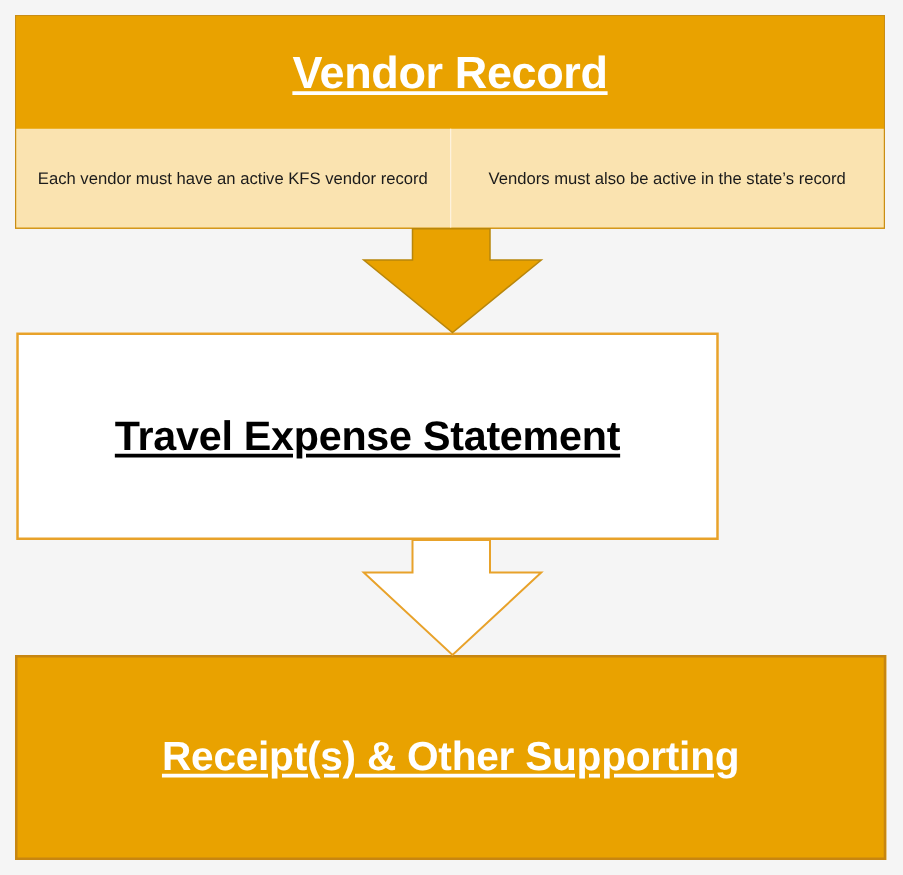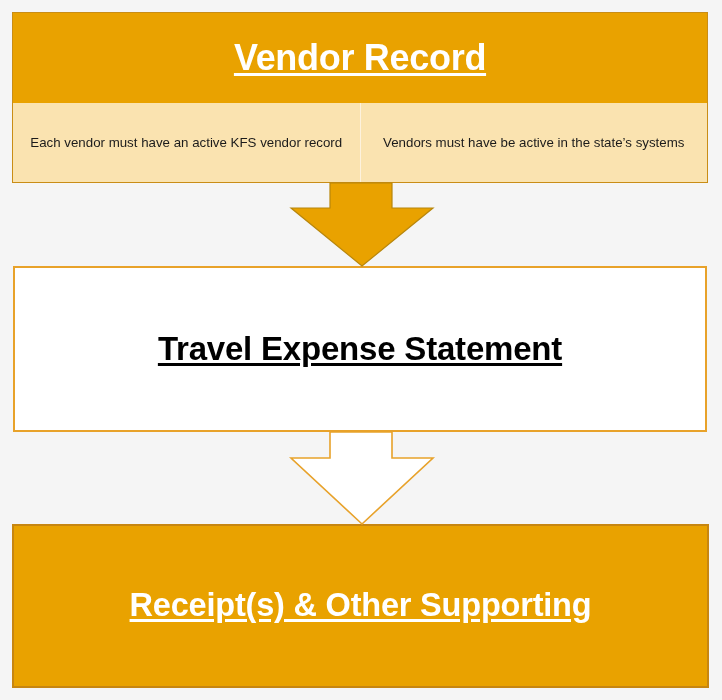--- a/index.html
+++ b/index.html
@@ -73,21 +73,21 @@
   }
   .vendor-cell + .vendor-cell {
     border-left: 1px solid #fdf2dd;
   }
 
   
   .travel-box {
     position: absolute;
     left: 13px;
     top: 266px;
-    width: 694px;
+    width: 562px;
     height: 166px;
     box-sizing: border-box;
     border: 2px solid #e8a22a;
     background: #ffffff;
     display: flex;
     align-items: center;
     justify-content: center;
   }
   .travel-title {
     color: #000000;
@@ -137,21 +137,21 @@
 <body>
 
 <div id="flow-canvas">
 
   <div class="vendor-block">
     <div class="vendor-header">
       <div class="vendor-title">Vendor Record</div>
     </div>
     <div class="vendor-subrow">
       <div class="vendor-cell">Each vendor must have an active KFS vendor record</div>
-      <div class="vendor-cell">Vendors must have be active in the state’s systems</div>
+      <div class="vendor-cell">Vendors must also be active in the state’s record</div>
     </div>
   </div>
 
   <div class="travel-box">
     <div class="travel-title">Travel Expense Statement</div>
   </div>
 
   <div class="receipts-box">
     <div class="receipts-title">
       <span>Receipt(s) &amp; Other Supporting</span><br>

